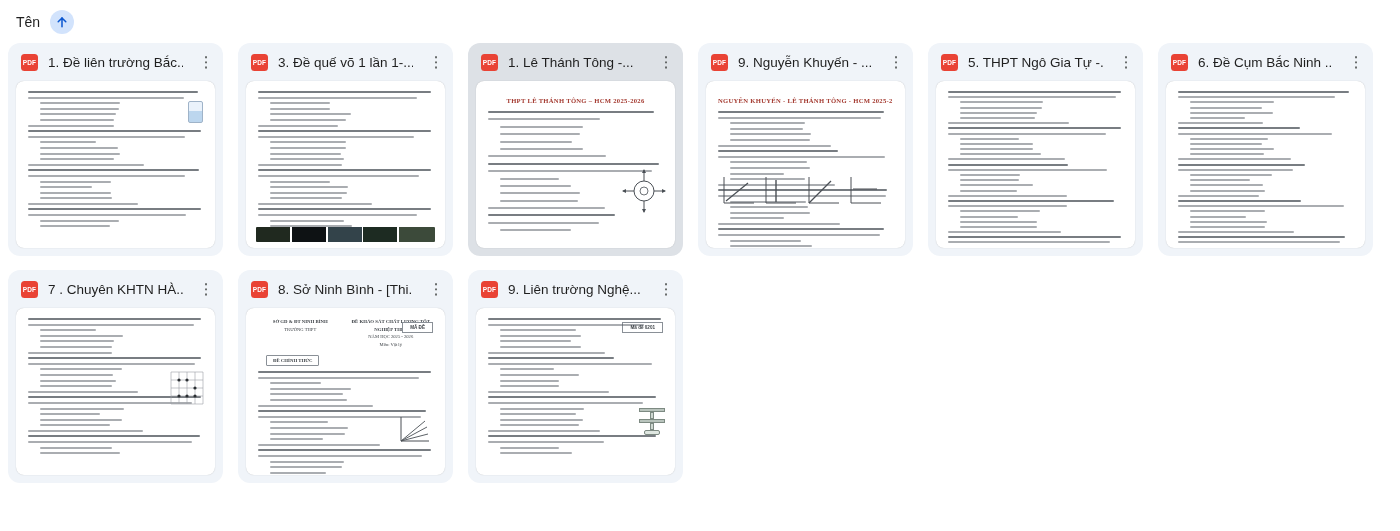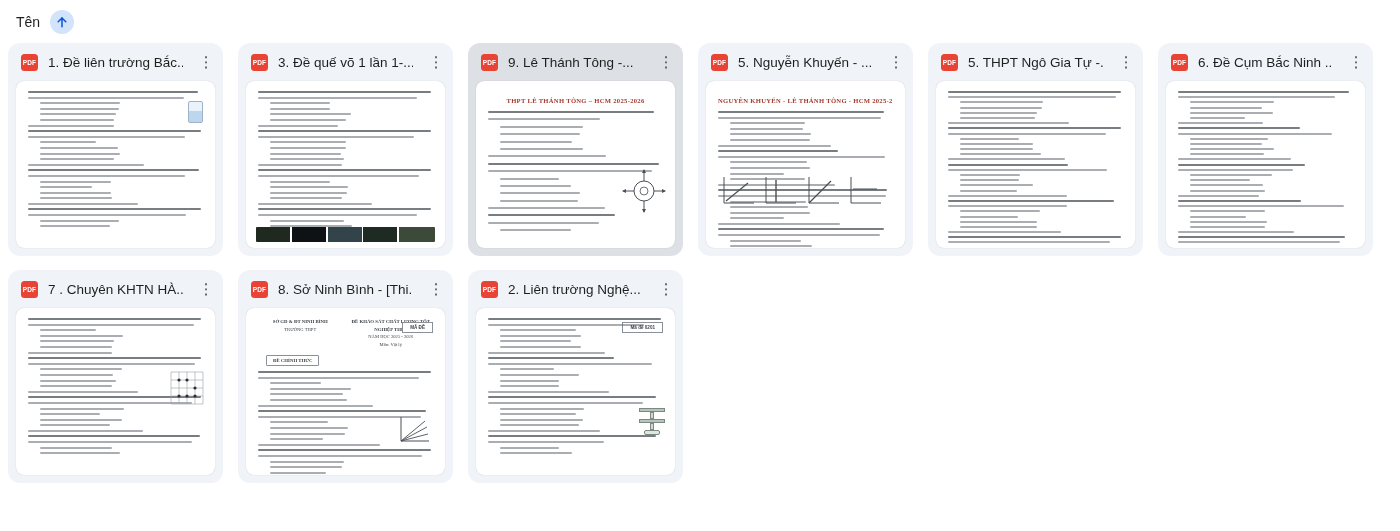--- a/index.html
+++ b/index.html
@@ -160,21 +160,21 @@
           <div class="tline" style="width: 46.5735%; margin-left: 7%; margin-bottom: 3.6px; opacity: 0.5;"></div>
         </div>
 
       <div class="fig fig-photo-strip on" style="display: block;"></div>
 
     </div>
   </div>
     <div class="card selected">
     <div class="card-header">
       <span class="pdf-icon">PDF</span>
-      <span class="file-title">9. Lê Thánh Tông -...</span>
+      <span class="file-title">1. Lê Thánh Tông -...</span>
       <button class="menu-btn">⋮</button>
     </div>
     <div class="thumb">
 
       <div class="doc-title" style="display: block;">THPT LÊ THÁNH TÔNG – HCM 2025-2026</div>
       <div class="lines">
           <div class="tline" style="width: 94.6864%; margin-left: 0%; margin-bottom: 5.4px; opacity: 0.8;"></div>
           <div class="tline" style="width: 63.8602%; margin-left: 0%; margin-bottom: 5.4px; opacity: 0.5;"></div>
           <div class="tline" style="width: 47.2757%; margin-left: 7%; margin-bottom: 5.4px; opacity: 0.5;"></div>
           <div class="tline" style="width: 45.3309%; margin-left: 7%; margin-bottom: 5.4px; opacity: 0.5;"></div>
@@ -204,21 +204,21 @@
         <path d="M1 23 5 21v4z" fill="#4a4f55"></path>
         <line x1="33" y1="23" x2="44" y2="23" stroke="#4a4f55" stroke-width="1"></line>
         <path d="M45 23 41 21v4z" fill="#4a4f55"></path>
       </svg>
 
     </div>
   </div>
     <div class="card">
     <div class="card-header">
       <span class="pdf-icon">PDF</span>
-      <span class="file-title">5. Nguyễn Khuyến - ...</span>
+      <span class="file-title">9. Nguyễn Khuyến - ...</span>
       <button class="menu-btn">⋮</button>
     </div>
     <div class="thumb">
 
       <div class="doc-title" style="display: block;">NGUYỄN KHUYẾN - LÊ THÁNH TÔNG - HCM 2025-2026</div>
       <div class="lines">
           <div class="tline" style="width: 94.9825%; margin-left: 0%; margin-bottom: 3.6px; opacity: 0.8;"></div>
           <div class="tline" style="width: 93.0203%; margin-left: 0%; margin-bottom: 3.6px; opacity: 0.5;"></div>
           <div class="tline" style="width: 42.4898%; margin-left: 7%; margin-bottom: 3.6px; opacity: 0.5;"></div>
           <div class="tline" style="width: 41.4153%; margin-left: 7%; margin-bottom: 3.6px; opacity: 0.5;"></div>
@@ -455,21 +455,21 @@
         <line x1="4" y1="26" x2="28" y2="6" stroke="#4a4f55" stroke-width=".9"></line>
         <line x1="4" y1="26" x2="30" y2="12" stroke="#4a4f55" stroke-width=".9"></line>
         <line x1="4" y1="26" x2="31" y2="19" stroke="#4a4f55" stroke-width=".9"></line>
       </svg>
 
     </div>
   </div>
     <div class="card">
     <div class="card-header">
       <span class="pdf-icon">PDF</span>
-      <span class="file-title">2. Liên trường Nghệ...</span>
+      <span class="file-title">9. Liên trường Nghệ...</span>
       <button class="menu-btn">⋮</button>
     </div>
     <div class="thumb">
 
       <div class="code-box" style="display: block;">Mã đề 0201</div>
 
       <div class="lines">
           <div class="tline" style="width: 99%; margin-left: 0%; margin-bottom: 3.6px; opacity: 0.8;"></div>
           <div class="tline" style="width: 89.161%; margin-left: 0%; margin-bottom: 3.6px; opacity: 0.5;"></div>
           <div class="tline" style="width: 43.2706%; margin-left: 7%; margin-bottom: 3.6px; opacity: 0.5;"></div>

